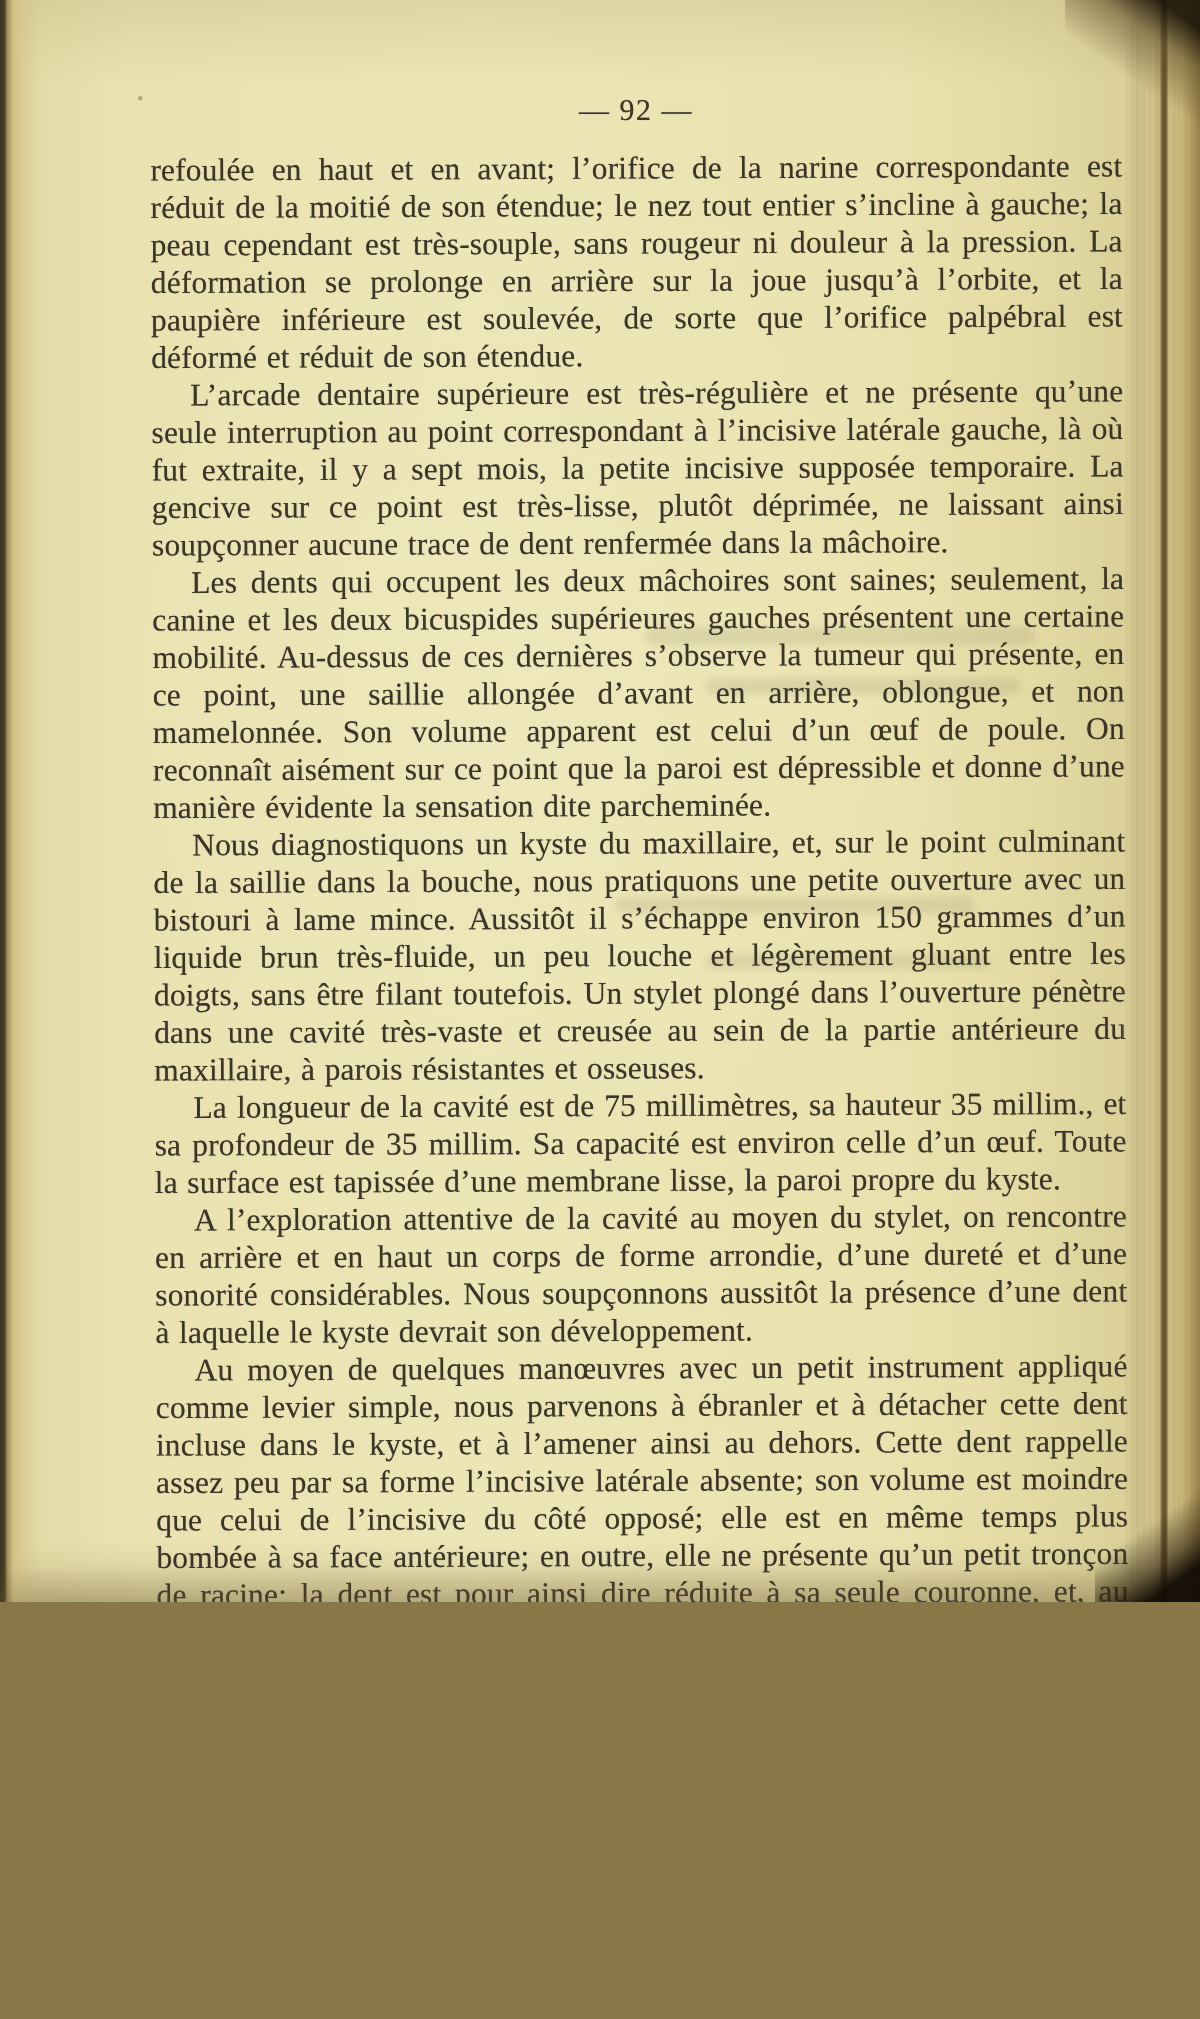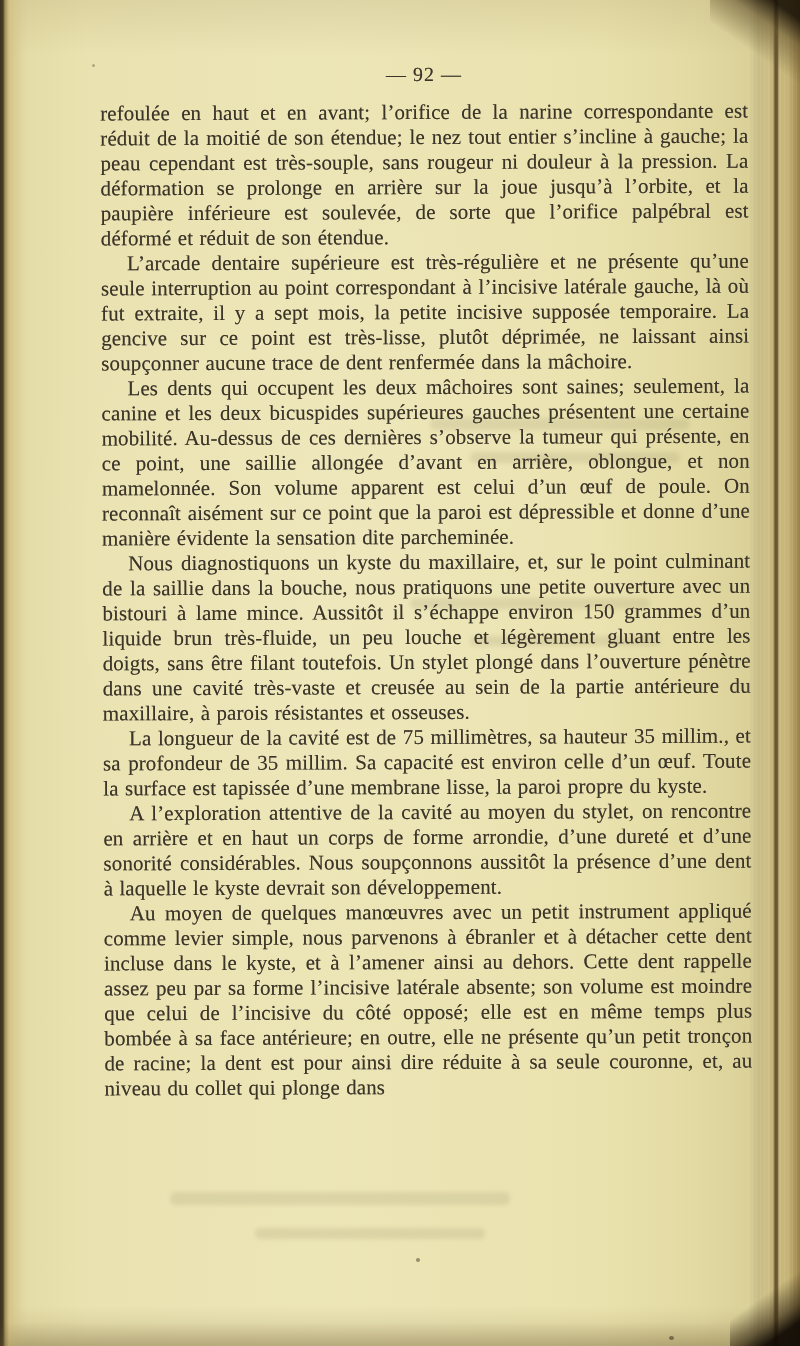--- a/index.html
+++ b/index.html
@@ -4,21 +4,21 @@
 <style>
   :root{
     --paper:#e9e1ad;
     --ink:#3b3429;
     --edge-tan:#c9b77d;
     --edge-dark:#241b0d;
   }
   html,body{margin:0;padding:0;}
   body{width:800px;height:1346px;overflow:hidden;background:#8a7748;}
   .scan{
-    position:relative;width:800px;height:1346px;overflow:hidden;
+    position:relative;width:800px;height:1068px;overflow:hidden;
     font-family:"Liberation Serif","DejaVu Serif",serif;
     color:var(--ink);
     background:
       radial-gradient(ellipse 60% 45% at 44% 42%, rgba(255,255,245,0.10), rgba(0,0,0,0) 70%),
       linear-gradient(180deg, rgba(140,120,70,0.14) 0, rgba(140,120,70,0) 55px),
       linear-gradient(0deg, rgba(120,100,55,0.22) 0, rgba(120,100,55,0) 40px),
       linear-gradient(90deg, #d6cb92 0px, #e4dca7 22px, #eae2b0 90px, #ece5b6 320px, #eae2ae 600px, #e2d9a2 700px, #d9cf97 756px, #d2c78c 800px),
       var(--paper);
   }
 

